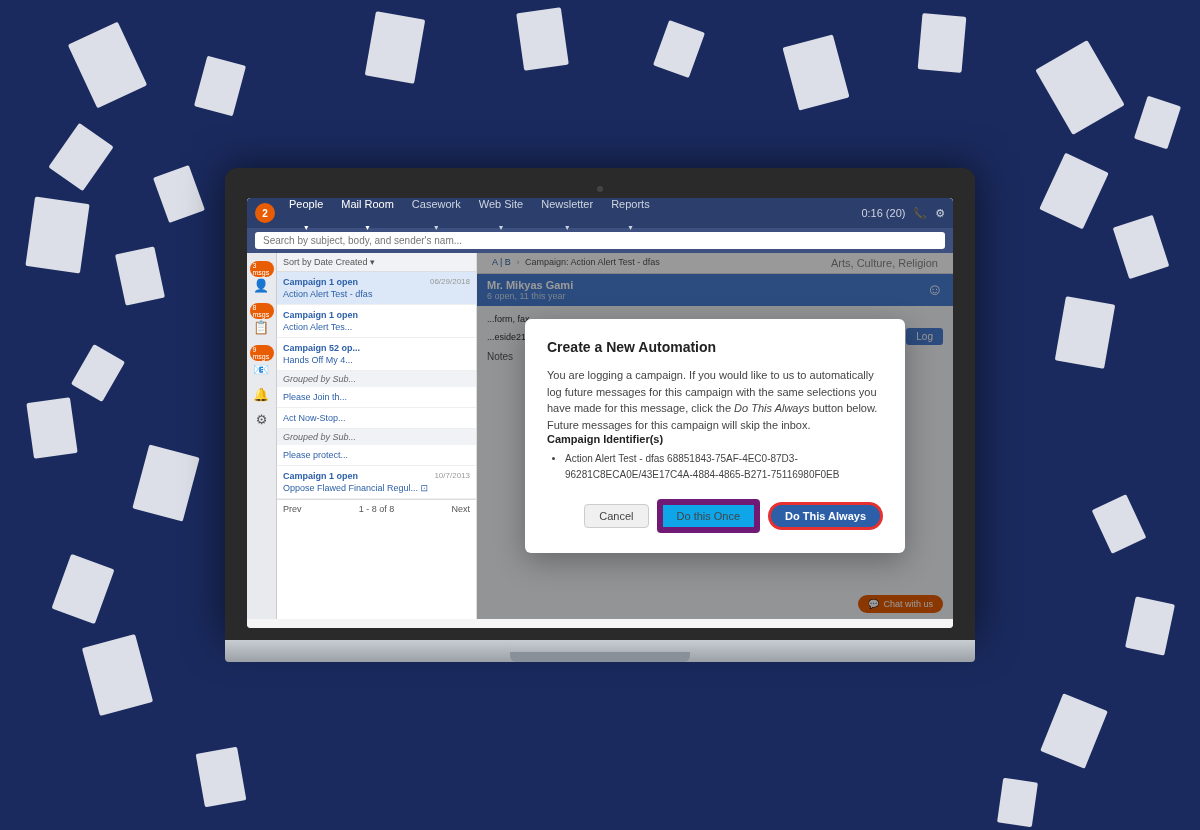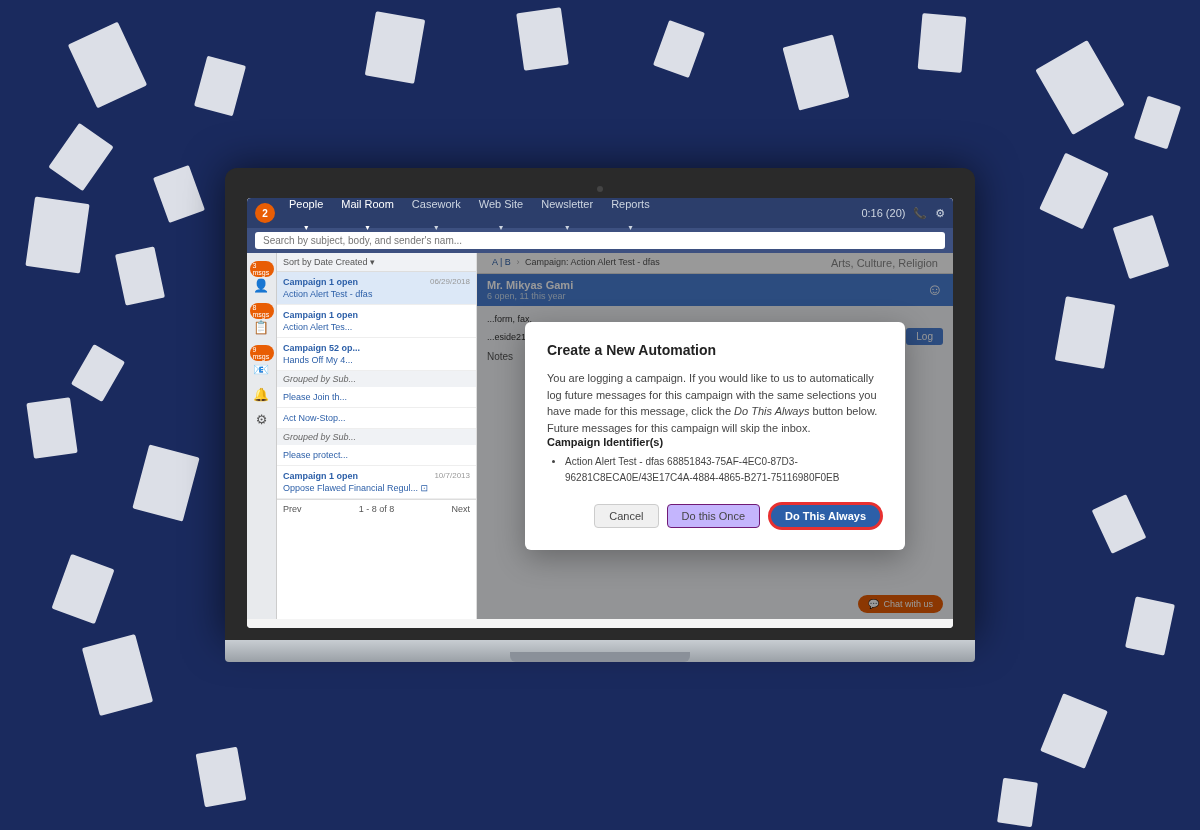--- a/index.html
+++ b/index.html
@@ -424,22 +424,22 @@
       background: #f0f0f0;
       border: 1px solid #ccc;
       border-radius: 4px;
       padding: 5px 14px;
       font-size: 11px;
       cursor: pointer;
       color: #444;
     }
 
     .btn-once {
-      background: #c4b5fd;
-      border: 1px solid #701a75;
+      background: #0ea5e9;
+      border: 6px solid #701a75;
       border-radius: 4px;
       padding: 5px 14px;
       font-size: 11px;
       cursor: pointer;
       color: #444;
     }
 
     .btn-always {
       background: #2c5fa8;
       border: 3px solid #e83030;

